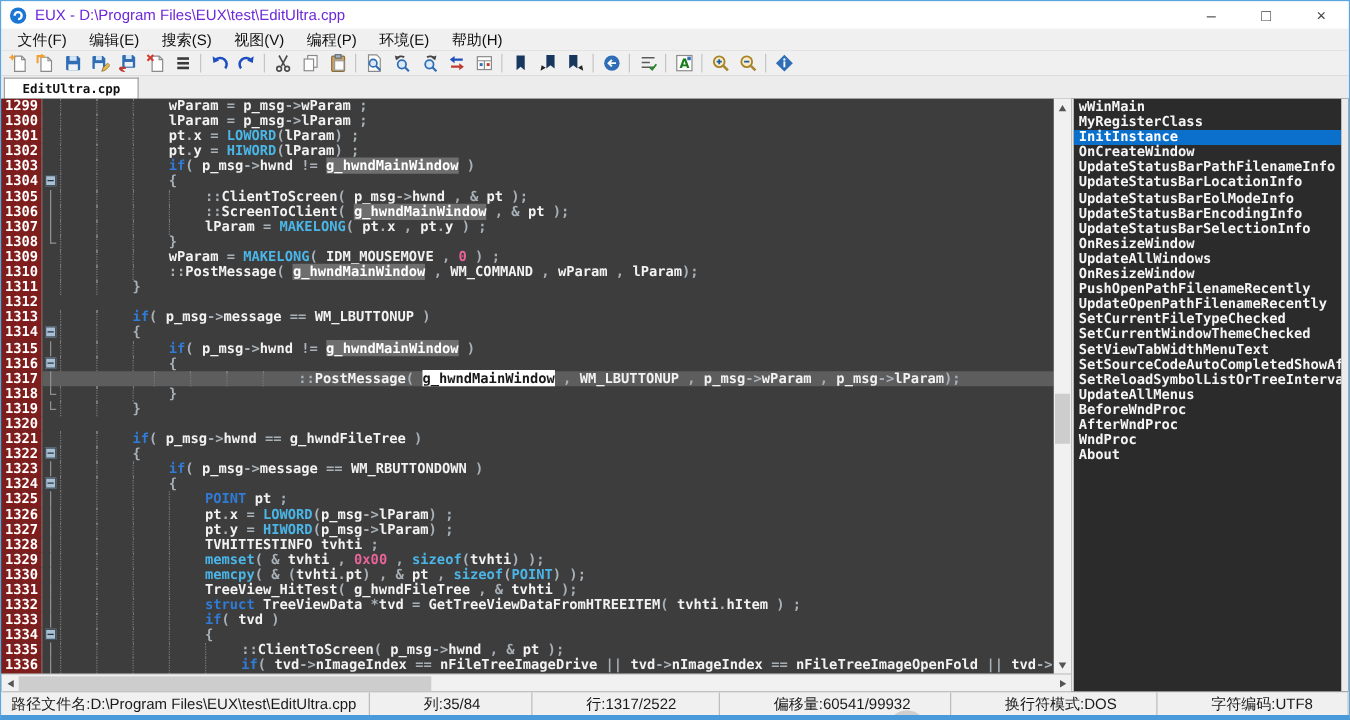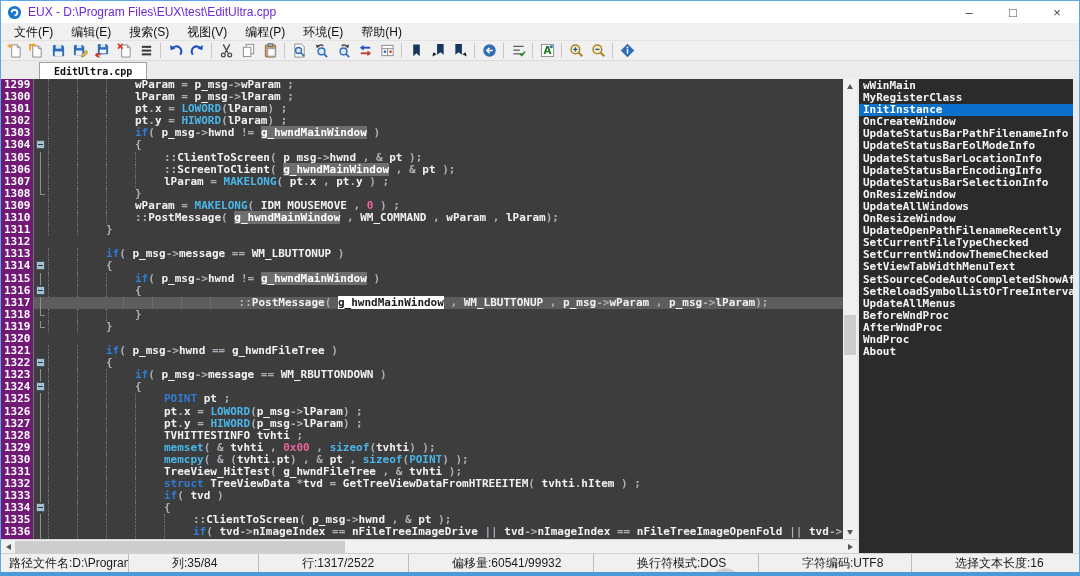--- a/index.html
+++ b/index.html
@@ -18,28 +18,28 @@
   .mi{font-size:12px;color:#111;padding:0 9px;line-height:18px;}
   
   #toolbar{height:20px;background:#f0f0f0;display:flex;align-items:center;padding-left:2px;border-bottom:1px solid #dcdcdc;}
   .tbtn{width:22px;height:19px;display:flex;align-items:center;justify-content:center;}
   .tbi{width:15px;height:15px;}
   .tsep{width:1px;height:15px;background:#c5c5c5;margin:0 3px;}
   
   #tabbar{height:18px;background:#ececec;display:flex;align-items:flex-end;padding-left:2px;}
   .tab{height:17px;background:#ffffff;border:1px solid #9f9f9f;border-bottom:none;
     font-family:"DejaVu Sans Mono",monospace;font-size:10px;font-weight:bold;color:#111;
-    display:flex;align-items:center;padding:0 14px;margin-left:36px;}
+    display:flex;align-items:center;padding:0 14px;}
   
   #main{position:relative;height:474px;background:#3d3d3d;display:flex;}
   #editor{position:relative;width:856px;height:474px;}
   #code{position:absolute;left:0;top:0;width:842px;height:460px;overflow:hidden;background:#3d3d3d;}
   .cl{display:flex;height:12.1px;white-space:pre;font-family:"DejaVu Sans Mono",monospace;
     font-size:11px;font-weight:bold;line-height:12.1px;}
-  .ln{width:33px;background:#701a75;color:#ffffff;padding-left:3px;flex:none;border-right:1px solid #707070;}
+  .ln{width:33px;background:#7f1d1d;color:#ffffff;padding-left:3px;flex:none;border-right:1px solid #707070;}
   .fm{width:14px;flex:none;position:relative;}
   .ct{flex:1;color:#f2f2f2;}
   .cur .fm,.cur .ct{background:#5d5d5d;text-align:center;}
   .ind{display:inline-block;width:29px;height:12.1px;border-left:1px dotted #787878;vertical-align:top;}
   .tw{color:#f2f2f2;} .tk{color:#2f7bd6;} .tf{color:#4ab6e8;} .tn{color:#e8649a;} .tp{color:#a8b0b8;}
   .th{color:#ffffff;background:#6e6e6e;} .ts{color:#1a1a1a;background:#ffffff;}
   .fbox{position:absolute;left:2px;top:1px;width:9px;height:9px;background:#a9c0d4;border:1px solid #44525c;}
   .fbox::after{content:"";position:absolute;left:1px;top:3px;width:5px;height:1px;background:#23313b;}
   .fv{position:absolute;left:6px;top:0;bottom:0;border-left:1px solid #8f8f8f;}
   .fl{position:absolute;left:6px;top:0;height:7px;width:5px;border-left:1px solid #8f8f8f;border-bottom:1px solid #8f8f8f;}
@@ -443,27 +443,28 @@
       </div>
     </div>
 
     <div id="panel">
       <div id="symlist">
           <div class="sym">wWinMain</div>
           <div class="sym">MyRegisterClass</div>
           <div class="sym sel">InitInstance</div>
           <div class="sym">OnCreateWindow</div>
           <div class="sym">UpdateStatusBarPathFilenameInfo</div>
+          <div class="sym">UpdateStatusBarLocationInfo</div>
           <div class="sym">UpdateStatusBarEolModeInfo</div>
-          <div class="sym">UpdateStatusBarLocationInfo</div>
           <div class="sym">UpdateStatusBarEncodingInfo</div>
           <div class="sym">UpdateStatusBarSelectionInfo</div>
           <div class="sym">OnResizeWindow</div>
           <div class="sym">UpdateAllWindows</div>
           <div class="sym">OnResizeWindow</div>
+          <div class="sym">PushOpenPathFilenameRecently</div>
           <div class="sym">UpdateOpenPathFilenameRecently</div>
           <div class="sym">SetCurrentFileTypeChecked</div>
           <div class="sym">SetCurrentWindowThemeChecked</div>
           <div class="sym">SetViewTabWidthMenuText</div>
           <div class="sym">SetSourceCodeAutoCompletedShowAfter</div>
           <div class="sym">SetReloadSymbolListOrTreeIntervalMen</div>
           <div class="sym">UpdateAllMenus</div>
           <div class="sym">BeforeWndProc</div>
           <div class="sym">AfterWndProc</div>
           <div class="sym">WndProc</div>
@@ -487,16 +488,15 @@
     </div>
   </div>
 
   <div id="statusbar">
       <div class="sf grow">路径文件名:D:\Program Files\EUX\test\EditUltra.cpp</div>
       <div class="sf" style="width: 95px;">列:35/84</div>
       <div class="sf" style="width: 115px;">行:1317/2522</div>
       <div class="sf" style="width: 150px;">偏移量:60541/99932</div>
       <div class="sf" style="width: 130px;">换行符模式:DOS</div>
       <div class="sf" style="width: 118px;">字符编码:UTF8</div>
-      <div class="sf last" style="width: 132px;">选择文本长度:16</div>
     </div>
 
 </div>
 
 </body></html>

